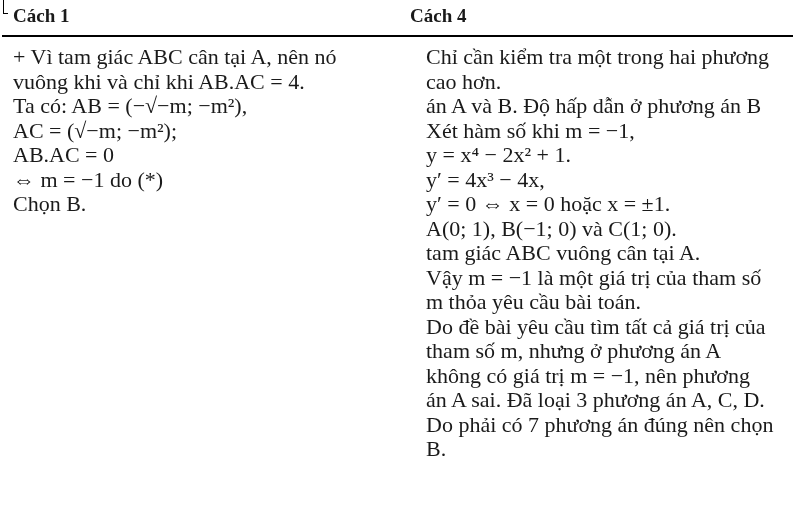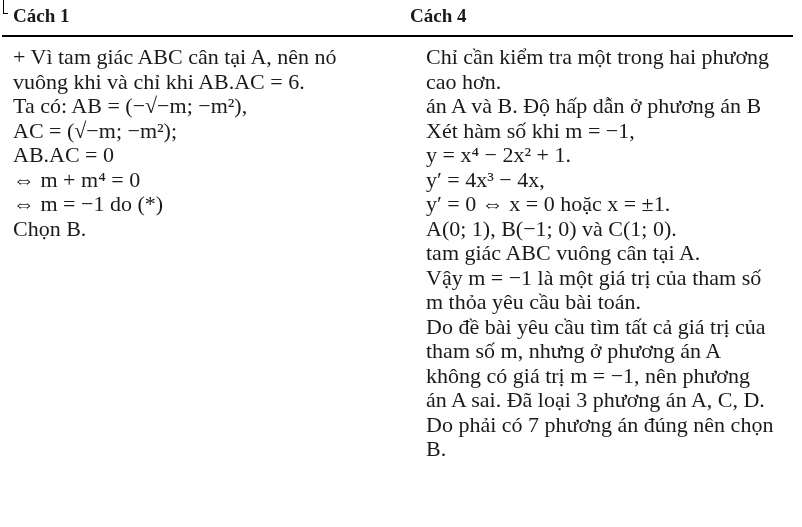--- a/index.html
+++ b/index.html
@@ -19,25 +19,24 @@
 
 <div class="tick"></div>
 <div class="tick2"></div>
 
 <div class="hdr" style="left:13px">Cách 1</div>
 <div class="hdr" style="left:410px">Cách 4</div>
 <div class="rule"></div>
 
 <div class="col col1">
   <div class="line">+ Vì tam giác ABC cân tại A, nên nó</div>
-  <div class="line">vuông khi và chỉ khi AB.AC = 6.</div>
+  <div class="line">vuông khi và chỉ khi AB.AC = 4.</div>
   <div class="line">Ta có: AB = (−√−m; −m²),</div>
   <div class="line">AC = (√−m; −m²);</div>
   <div class="line">AB.AC = 0</div>
-  <div class="line">⇔ m + m⁴ = 0</div>
   <div class="line">⇔ m = −1 do (*)</div>
   <div class="line">Chọn B.</div>
 </div>
 
 <div class="col col2">
   <div class="line">Chỉ cần kiểm tra một trong hai phương</div>
   <div class="line">cao hơn.</div>
   <div class="line">án A và B. Độ hấp dẫn ở phương án B</div>
   <div class="line">Xét hàm số khi m = −1,</div>
   <div class="line">y = x⁴ − 2x² + 1.</div>

